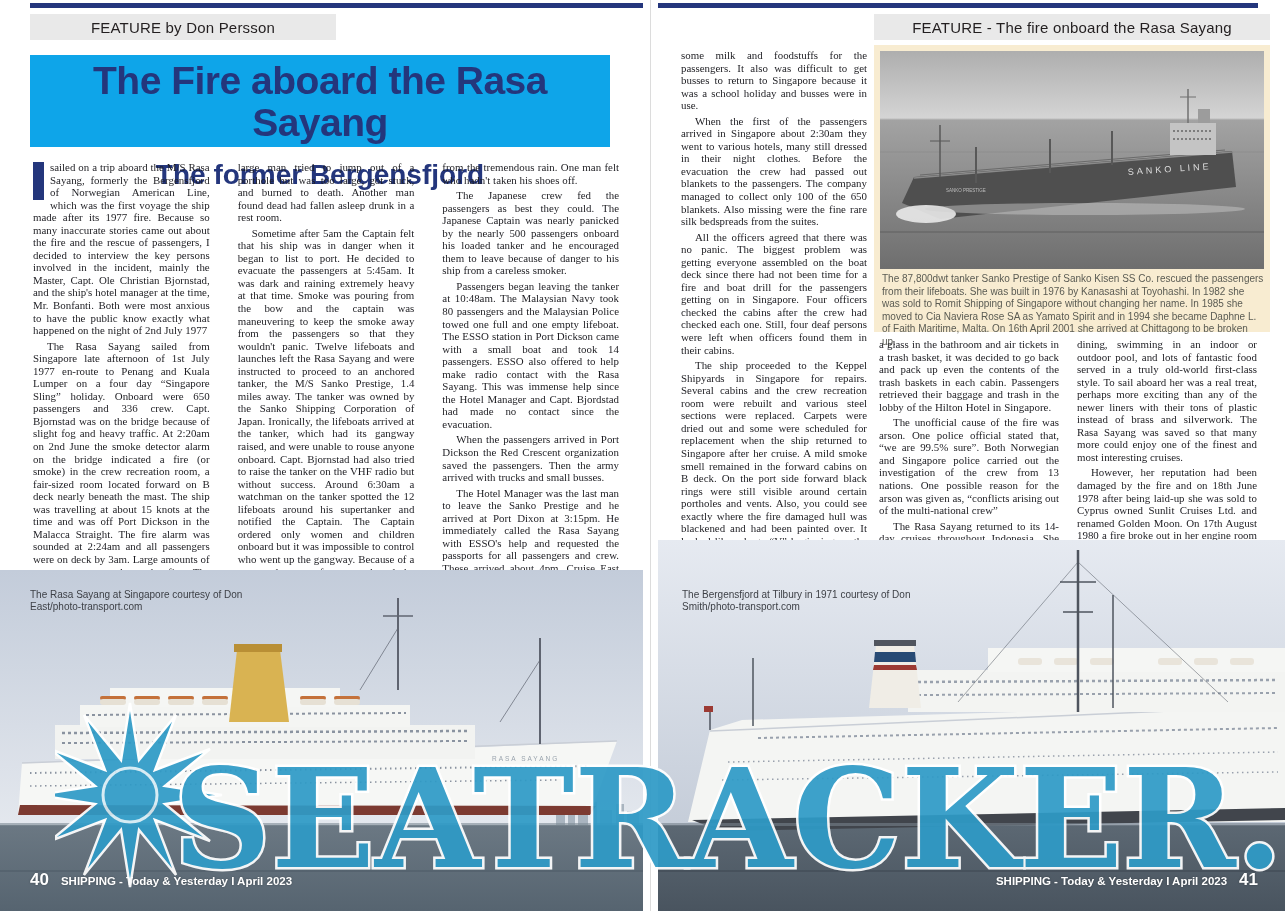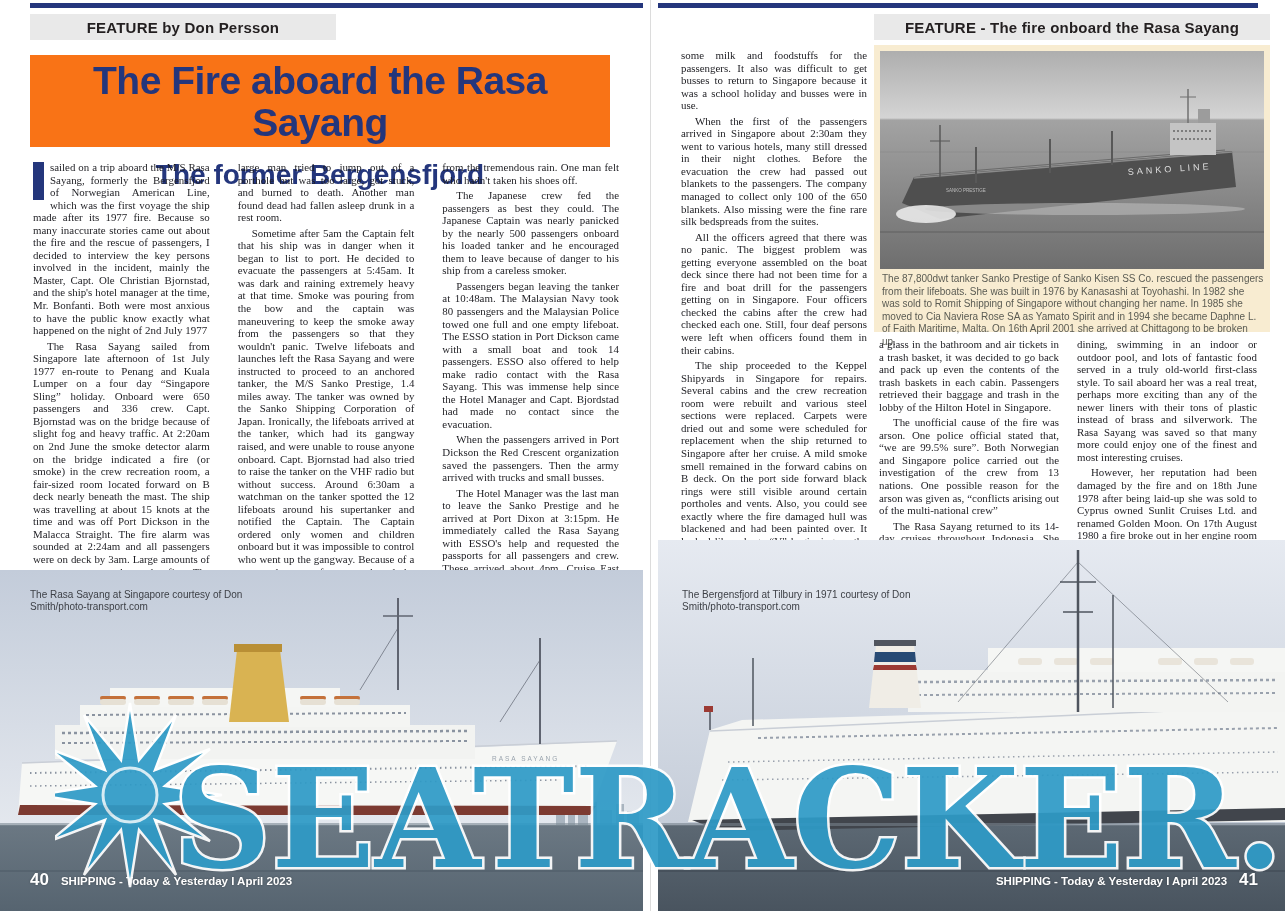--- a/index.html
+++ b/index.html
@@ -5,29 +5,29 @@
   html,body { margin:0; padding:0; background:#888; }
   .spread {
     position:relative; width:1285px; height:911px; background:#ffffff;
     overflow:hidden; font-family:"Liberation Serif", serif; margin:0 auto;
   }
   .top-rule { position:absolute; left:30px; top:3px; width:1228px; height:5px; background:#24367c; }
 
   .hdr {
     position:absolute; top:14px; height:26px; background:#e9e9e9;
     display:flex; align-items:center; justify-content:center;
-    font-family:"Liberation Sans", sans-serif; font-weight:bold;
+    font-family:"Liberation Sans", sans-serif; font-weight:normal;
     font-size:15px; color:#231f20; letter-spacing:.2px;
   }
   .hdr-left  { left:30px;  width:306px; }
   .hdr-right { left:874px; width:396px; }
 
   .title-box {
     position:absolute; left:30px; top:55px; width:580px; height:92px;
-    background:#f97316; text-align:center; color:#24367c;
+    background:#0ea5e9; text-align:center; color:#24367c;
     font-family:"Liberation Sans", sans-serif;
   }
   .title-box h1 { margin:5px 0 0 0; font-size:39px; line-height:1.08; letter-spacing:-.5px; }
   .title-box h2 { margin:16px; font-size:28px; line-height:1.1; }
 
   .bodycol {
     font-size:10.9px; line-height:12.55px; text-align:justify;
     color:#1d1d22; word-spacing:.2px;
   }
   .bodycol p { margin:3px; text-indent:14px; }
@@ -311,21 +311,21 @@
       </g>
       <rect x="46" y="166" width="9" height="6" fill="#9c3a33"></rect>
       <rect x="0" y="283" width="627" height="3" fill="#76828c" opacity=".6"></rect>
       <rect x="0" y="330" width="627" height="2" fill="#3b454f" opacity=".5"></rect>
     </svg>
   </div>
 
   <div class="spine"></div>
   <div class="spine-line"></div>
 
-  <div class="photo-cap cap-left">The Rasa Sayang at Singapore courtesy of Don Smith/photo-transport.com</div>
+  <div class="photo-cap cap-left">The Rasa Sayang at Singapore courtesy of Don East/photo-transport.com</div>
   <div class="photo-cap cap-right">The Bergensfjord at Tilbury in 1971 courtesy of Don Smith/photo-transport.com</div>
 
   <div class="footer footer-left">
     <span class="pageno">40</span>
     <span>SHIPPING - Today &amp; Yesterday I April 2023</span>
   </div>
   <div class="footer footer-right">
     <span>SHIPPING - Today &amp; Yesterday I April 2023</span>
     <span class="pageno">41</span>
   </div>

